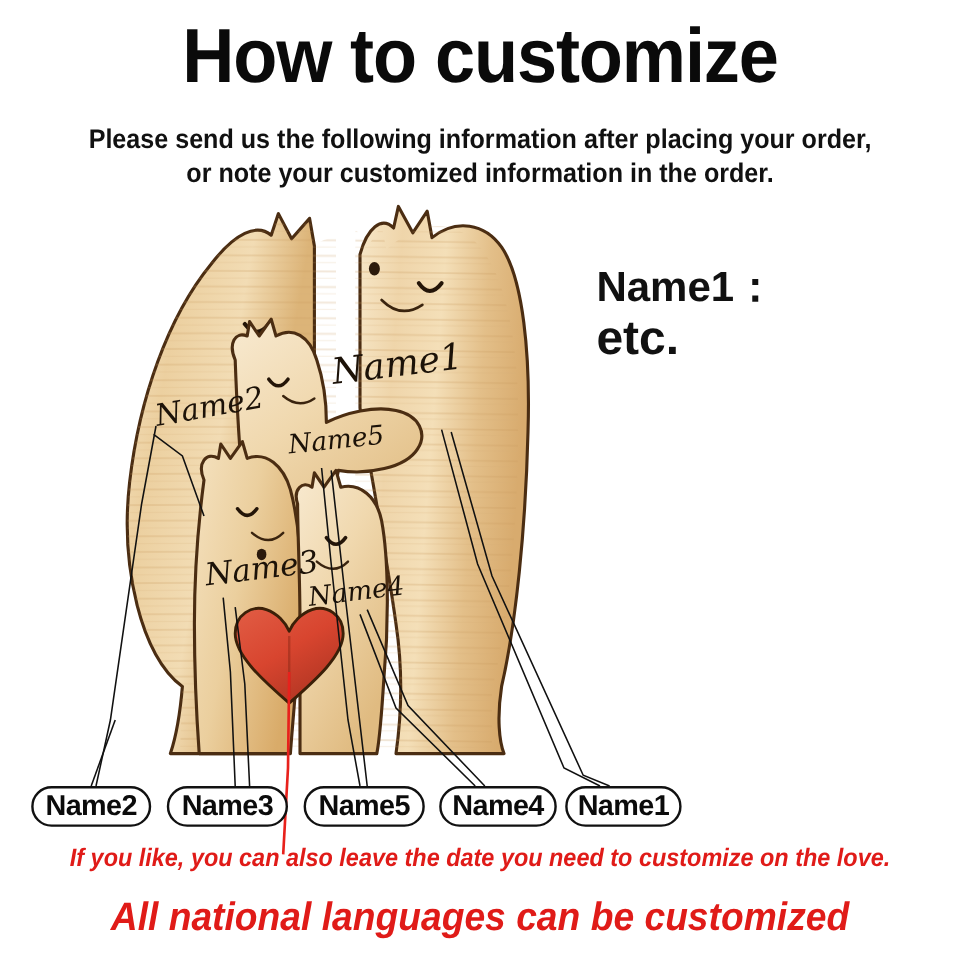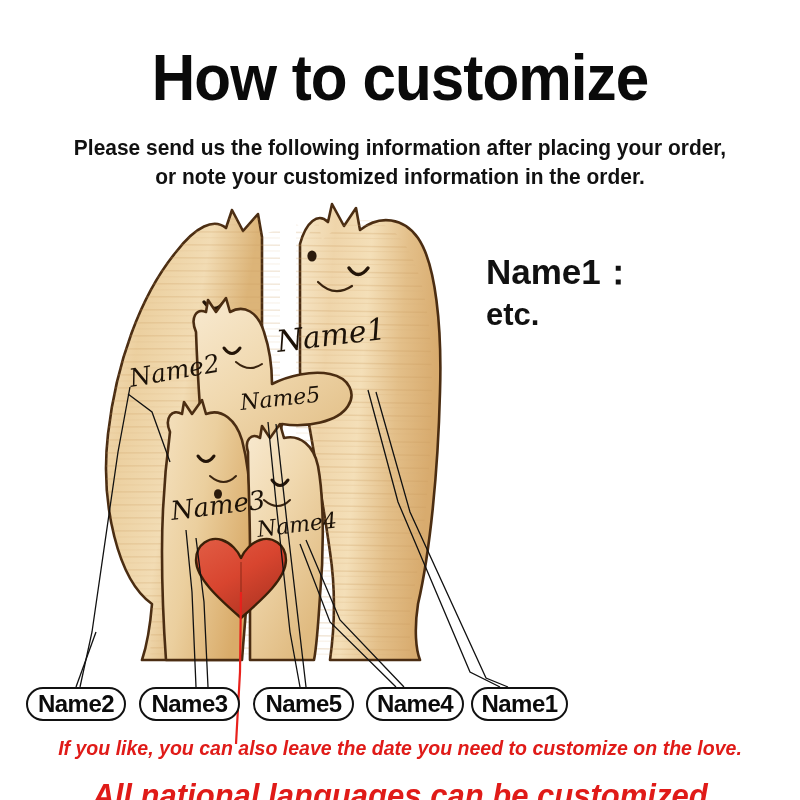--- a/index.html
+++ b/index.html
@@ -4,21 +4,21 @@
 <title>How to customize</title>
 <style>
   html,body{margin:0;padding:0;}
   body{
     width:800px;height:800px;
     background:#ffffff;
     font-family:"Liberation Sans", sans-serif;
     overflow:hidden;
     position:relative;
   }
-  #stage{position:relative;width:800px;height:664px;margin-top:32px;}
+  #stage{position:relative;width:800px;height:664px;}
 
   
   .title{
     position:absolute;left:0;top:14px;width:800px;
     text-align:center;
     font-family:"Liberation Sans", sans-serif;
     font-weight:700;
     font-size:64px;
     line-height:1.0;
     color:#0a0a0a;
@@ -34,28 +34,28 @@
     font-size:22.5px;
     line-height:29px;
     color:#111;
     transform:scaleX(0.93);
     transform-origin:50% 50%;
   }
   .subtitle span{display:block;white-space:nowrap;}
 
   
   .namelist{
-    position:absolute;left:486px;top:218px;
+    position:absolute;left:497px;top:218px;
     font-weight:700;
     font-size:35px;
     line-height:43px;
     color:#111;
   }
   .namelist .nl-row{white-space:nowrap;}
-  .namelist .nl-row.etc{font-size:31px;}
+  .namelist .nl-row.etc{font-size:40px;}
 
   
   #carving{position:absolute;left:0;top:0;width:800px;height:800px;}
 
   
   .callout{
     position:absolute;
     height:34px;
     border:2.5px solid #111;
     border-radius:17px;

